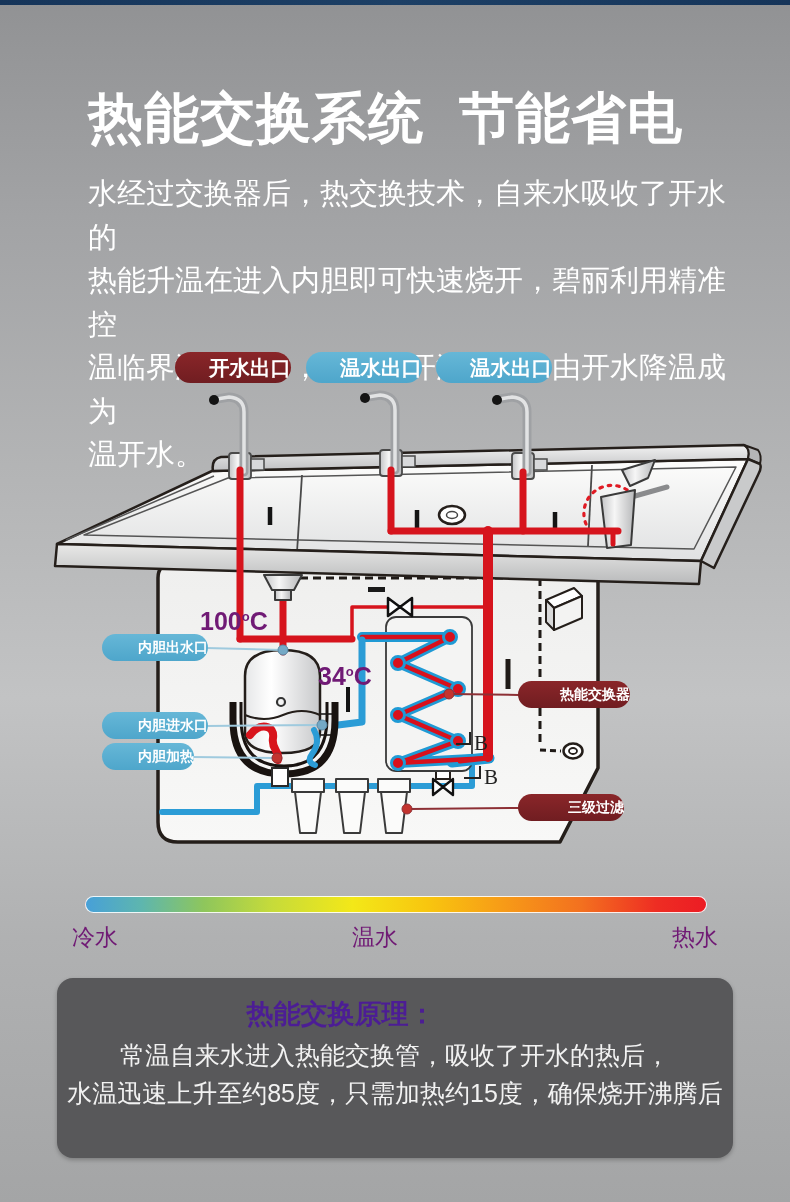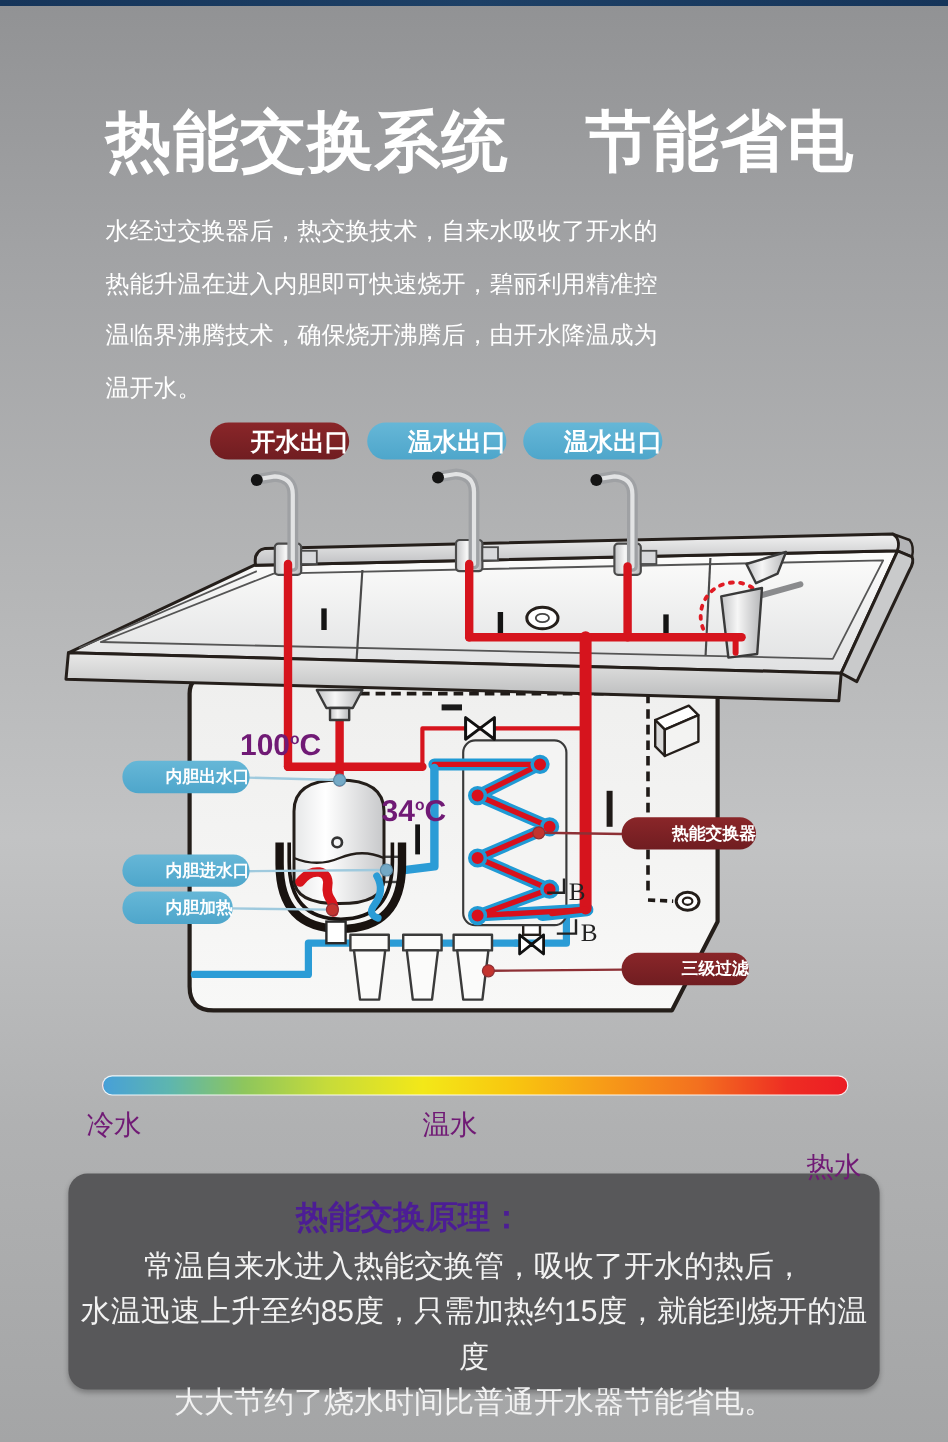--- a/index.html
+++ b/index.html
@@ -3,22 +3,22 @@
 <meta charset="utf-8">
 <style>
   html,body{margin:0;padding:0;}
   body{
     width:790px;height:1202px;position:relative;overflow:hidden;
     font-family:"Liberation Sans","DejaVu Sans",sans-serif;
     background:linear-gradient(180deg,#919294 0%,#a2a3a5 18%,#b4b5b6 40%,#c2c3c4 58%,#b0b1b2 78%,#a4a5a6 100%);
   }
   .abs{position:absolute;}
   .topbar{left:0;top:0;width:790px;height:5px;background:linear-gradient(90deg,#16355a,#1d4066,#16355a);}
-  .title{left:88px;top:82px;display:flex;gap:64px;color:#ffffff;font-size:55px;font-weight:bold;letter-spacing:1px;white-space:nowrap;}
-  .para{left:88px;top:172px;width:640px;color:#ffffff;font-size:20px;line-height:43.5px;font-weight:500;}
+  .title{left:88px;top:82px;display:flex;gap:35px;color:#ffffff;font-size:55px;font-weight:bold;letter-spacing:1px;white-space:nowrap;}
+  .para{left:88px;top:172px;width:640px;color:#ffffff;font-size:29px;line-height:43.5px;font-weight:500;}
   .pill{border-radius:999px;color:#fff;display:flex;align-items:center;justify-content:flex-end;font-weight:bold;white-space:nowrap;z-index:3;font-family:Liberation Mono, monospace;}
   .pill.maroon{background:linear-gradient(180deg,#8a2629,#701d21);}
   .pill.blue{background:linear-gradient(180deg,#66b7d7,#4ea6cb);}
   .pill-lg{height:31px;font-size:20.5px;}
   .pill-sm{height:27px;font-size:14px;}
   .temp{color:#701a75;font-weight:bold;font-size:25px;z-index:3;white-space:nowrap;}
   .temp sup{font-size:13px;font-weight:bold;}
   .legend-bar{left:85px;top:896px;width:620px;height:15px;border-radius:9px;border:1.5px solid rgba(255,255,255,.9);
     background:linear-gradient(90deg,#47a0d8 0%,#5eb6ae 9%,#8ec65c 19%,#c6db3a 30%,#f3e818 43%,#f8c60f 55%,#f79c17 67%,#f3701f 80%,#ee2d23 92%,#ec1c24 100%);}
   .legend-label{top:922px;color:#701a75;font-size:23px;font-weight:normal;z-index:3;}
@@ -270,21 +270,20 @@
 <div class="abs pill maroon pill-sm" style="left:518px;top:794px;width:106px;">
     <span>三级过滤</span>
   </div>
 
 <div class="abs temp" style="left:200px;top:607px;"><span>100</span><sup>o</sup><span>C</span></div>
 <div class="abs temp" style="left:318px;top:662px;"><span>34</span><sup>o</sup><span>C</span></div>
 
 <div class="abs legend-bar"></div>
 <div class="abs legend-label" style="left:72px;">冷水</div>
 <div class="abs legend-label" style="left:352px;text-align:center;">温水</div>
-<div class="abs legend-label" style="left:672px;margin-top:35px;">热水</div>
+<div class="abs legend-label" style="left:672px;">热水</div>
 
 <div class="abs principle"></div>
 <div class="abs principle-title">热能交换原理：</div>
 <div class="abs principle-lines">
   <div>常温自来水进入热能交换管，吸收了开水的热后，</div>
-  <div>水温迅速上升至约85度，只需加热约15度，就能到烧开的温度</div>
-  <div>大大节约了烧水时间比普通开水器节能省电。</div>
+  <div>水温迅速上升至约85度，只需加热约15度，确保烧开沸腾后</div>
 </div>
 
 </body></html>

